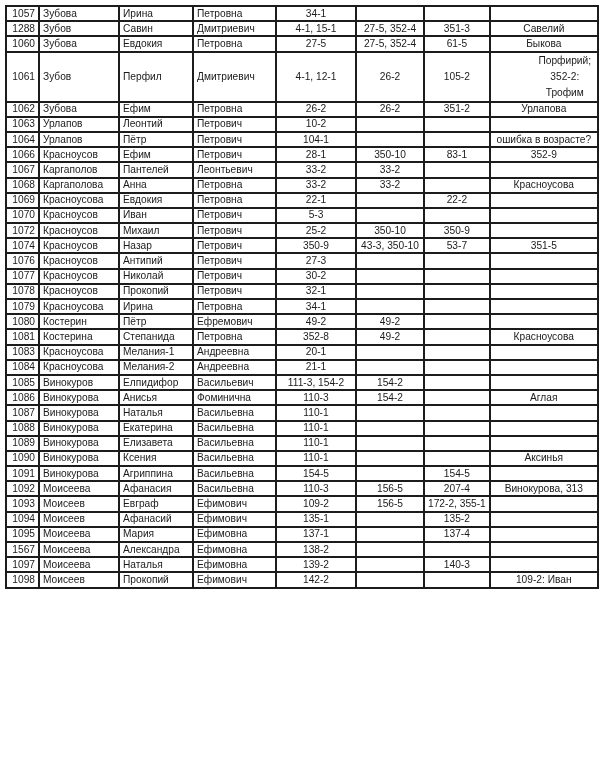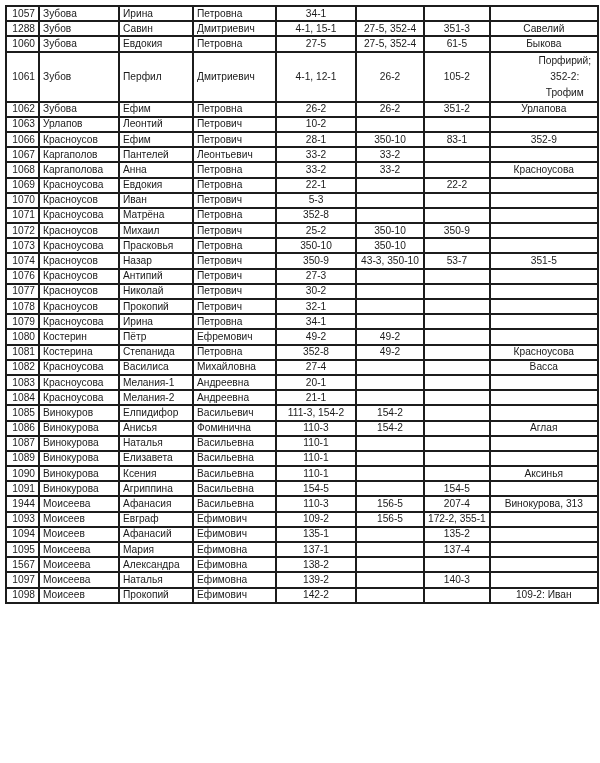--- a/index.html
+++ b/index.html
@@ -116,20 +116,30 @@
           <td class="c-id">1063</td>
           <td class="c-sn">Урлапов</td>
           <td class="c-fn">Леонтий</td>
           <td class="c-pn">Петрович</td>
           <td class="c-r1">10-2</td>
           <td class="c-r2"></td>
           <td class="c-r3"></td>
           <td class="c-nt"></td>
         </tr>
         <tr>
+          <td class="c-id">1064</td>
+          <td class="c-sn">Урлапов</td>
+          <td class="c-fn">Пётр</td>
+          <td class="c-pn">Петрович</td>
+          <td class="c-r1">104-1</td>
+          <td class="c-r2"></td>
+          <td class="c-r3"></td>
+          <td class="c-nt">ошибка в возрасте?</td>
+        </tr>
+        <tr>
           <td class="c-id">1066</td>
           <td class="c-sn">Красноусов</td>
           <td class="c-fn">Ефим</td>
           <td class="c-pn">Петрович</td>
           <td class="c-r1">28-1</td>
           <td class="c-r2">350-10</td>
           <td class="c-r3">83-1</td>
           <td class="c-nt">352-9</td>
         </tr>
         <tr>
@@ -166,47 +176,27 @@
           <td class="c-id">1070</td>
           <td class="c-sn">Красноусов</td>
           <td class="c-fn">Иван</td>
           <td class="c-pn">Петрович</td>
           <td class="c-r1">5-3</td>
           <td class="c-r2"></td>
           <td class="c-r3"></td>
           <td class="c-nt"></td>
         </tr>
         <tr>
-          <td class="c-id">1071</td>
-          <td class="c-sn">Красноусова</td>
-          <td class="c-fn">Матрёна</td>
-          <td class="c-pn">Петровна</td>
-          <td class="c-r1">352-8</td>
-          <td class="c-r2"></td>
-          <td class="c-r3"></td>
-          <td class="c-nt"></td>
-        </tr>
-        <tr>
           <td class="c-id">1072</td>
           <td class="c-sn">Красноусов</td>
           <td class="c-fn">Михаил</td>
           <td class="c-pn">Петрович</td>
           <td class="c-r1">25-2</td>
           <td class="c-r2">350-10</td>
           <td class="c-r3">350-9</td>
-          <td class="c-nt"></td>
-        </tr>
-        <tr>
-          <td class="c-id">1073</td>
-          <td class="c-sn">Красноусова</td>
-          <td class="c-fn">Прасковья</td>
-          <td class="c-pn">Петровна</td>
-          <td class="c-r1">350-10</td>
-          <td class="c-r2">350-10</td>
-          <td class="c-r3"></td>
           <td class="c-nt"></td>
         </tr>
         <tr>
           <td class="c-id">1074</td>
           <td class="c-sn">Красноусов</td>
           <td class="c-fn">Назар</td>
           <td class="c-pn">Петрович</td>
           <td class="c-r1">350-9</td>
           <td class="c-r2">43-3, 350-10</td>
           <td class="c-r3">53-7</td>
@@ -266,30 +256,20 @@
           <td class="c-id">1081</td>
           <td class="c-sn">Костерина</td>
           <td class="c-fn">Степанида</td>
           <td class="c-pn">Петровна</td>
           <td class="c-r1">352-8</td>
           <td class="c-r2">49-2</td>
           <td class="c-r3"></td>
           <td class="c-nt">Красноусова</td>
         </tr>
         <tr>
-          <td class="c-id">1082</td>
-          <td class="c-sn">Красноусова</td>
-          <td class="c-fn">Василиса</td>
-          <td class="c-pn">Михайловна</td>
-          <td class="c-r1">27-4</td>
-          <td class="c-r2"></td>
-          <td class="c-r3"></td>
-          <td class="c-nt">Васса</td>
-        </tr>
-        <tr>
           <td class="c-id">1083</td>
           <td class="c-sn">Красноусова</td>
           <td class="c-fn">Мелания-1</td>
           <td class="c-pn">Андреевна</td>
           <td class="c-r1">20-1</td>
           <td class="c-r2"></td>
           <td class="c-r3"></td>
           <td class="c-nt"></td>
         </tr>
         <tr>
@@ -326,20 +306,30 @@
           <td class="c-id">1087</td>
           <td class="c-sn">Винокурова</td>
           <td class="c-fn">Наталья</td>
           <td class="c-pn">Васильевна</td>
           <td class="c-r1">110-1</td>
           <td class="c-r2"></td>
           <td class="c-r3"></td>
           <td class="c-nt"></td>
         </tr>
         <tr>
+          <td class="c-id">1088</td>
+          <td class="c-sn">Винокурова</td>
+          <td class="c-fn">Екатерина</td>
+          <td class="c-pn">Васильевна</td>
+          <td class="c-r1">110-1</td>
+          <td class="c-r2"></td>
+          <td class="c-r3"></td>
+          <td class="c-nt"></td>
+        </tr>
+        <tr>
           <td class="c-id">1089</td>
           <td class="c-sn">Винокурова</td>
           <td class="c-fn">Елизавета</td>
           <td class="c-pn">Васильевна</td>
           <td class="c-r1">110-1</td>
           <td class="c-r2"></td>
           <td class="c-r3"></td>
           <td class="c-nt"></td>
         </tr>
         <tr>
@@ -356,21 +346,21 @@
           <td class="c-id">1091</td>
           <td class="c-sn">Винокурова</td>
           <td class="c-fn">Агриппина</td>
           <td class="c-pn">Васильевна</td>
           <td class="c-r1">154-5</td>
           <td class="c-r2"></td>
           <td class="c-r3">154-5</td>
           <td class="c-nt"></td>
         </tr>
         <tr>
-          <td class="c-id">1944</td>
+          <td class="c-id">1092</td>
           <td class="c-sn">Моисеева</td>
           <td class="c-fn">Афанасия</td>
           <td class="c-pn">Васильевна</td>
           <td class="c-r1">110-3</td>
           <td class="c-r2">156-5</td>
           <td class="c-r3">207-4</td>
           <td class="c-nt">Винокурова, 313</td>
         </tr>
         <tr>
           <td class="c-id">1093</td>

